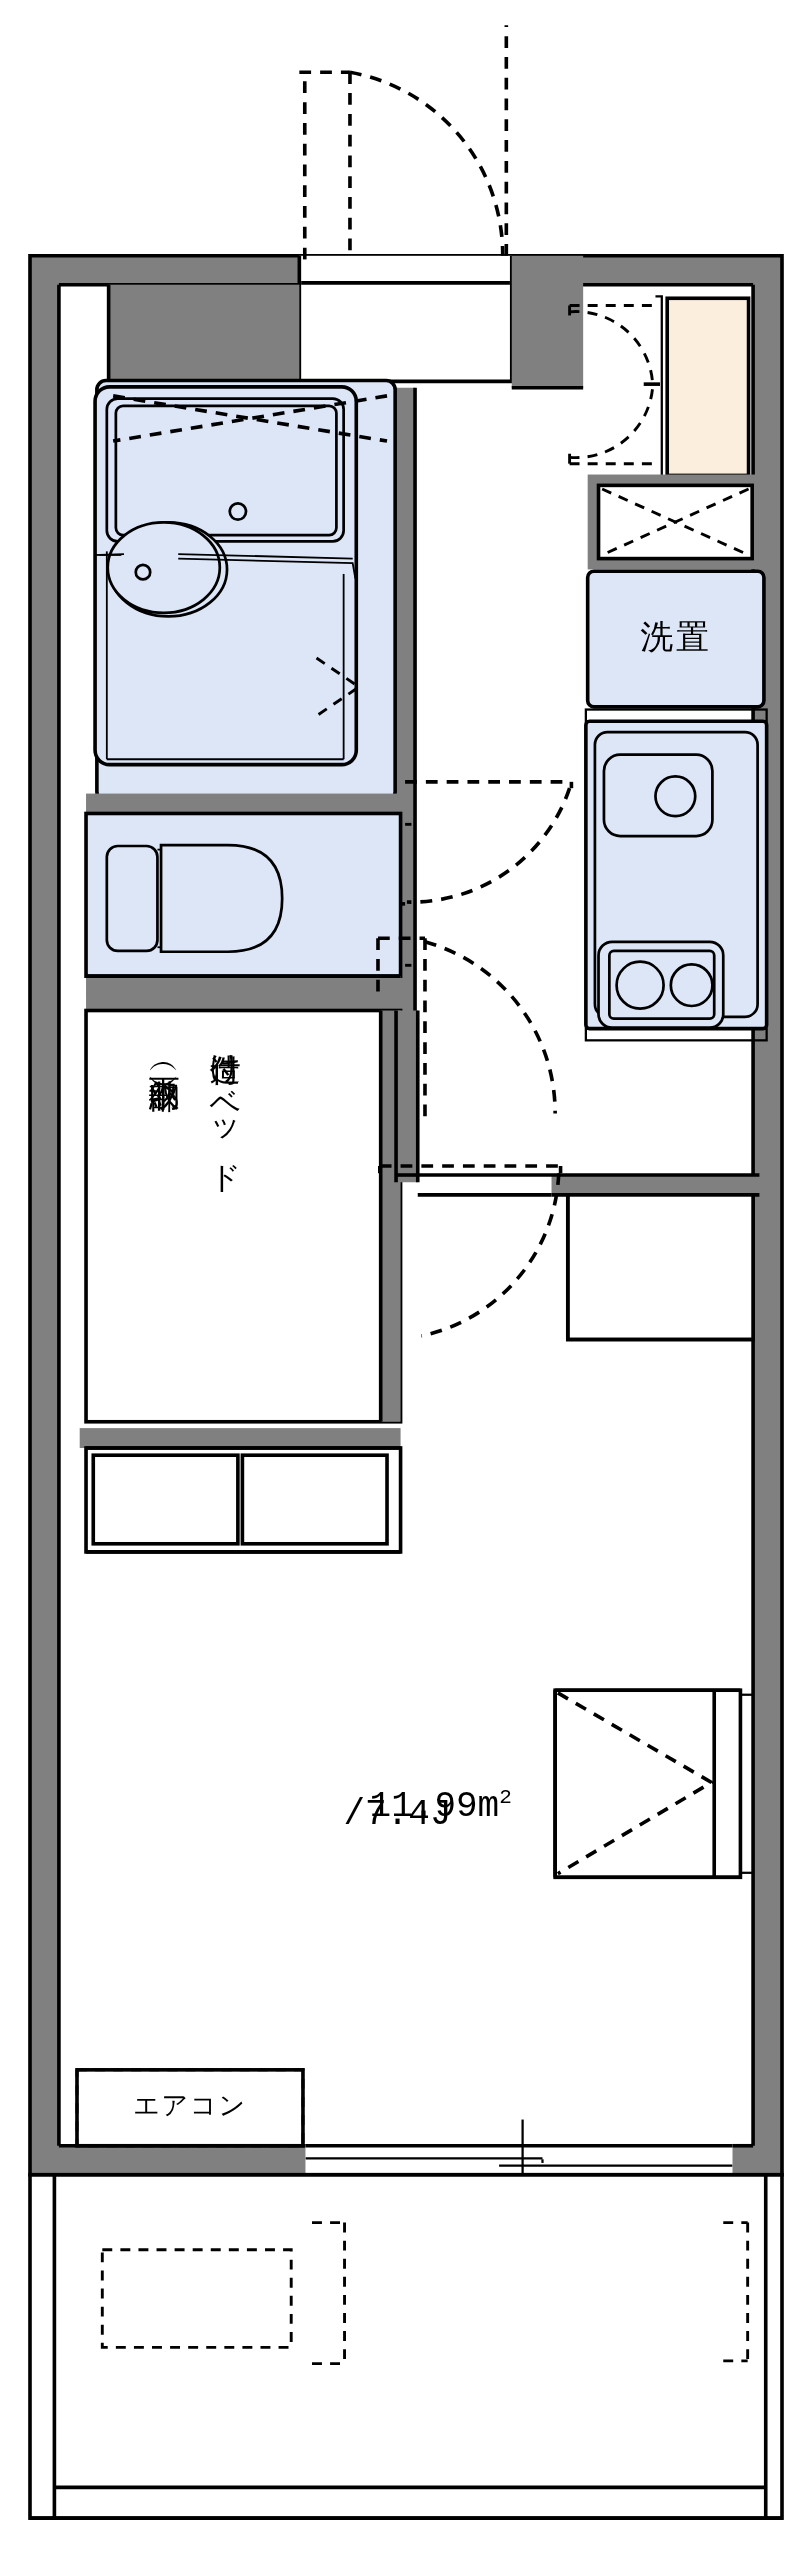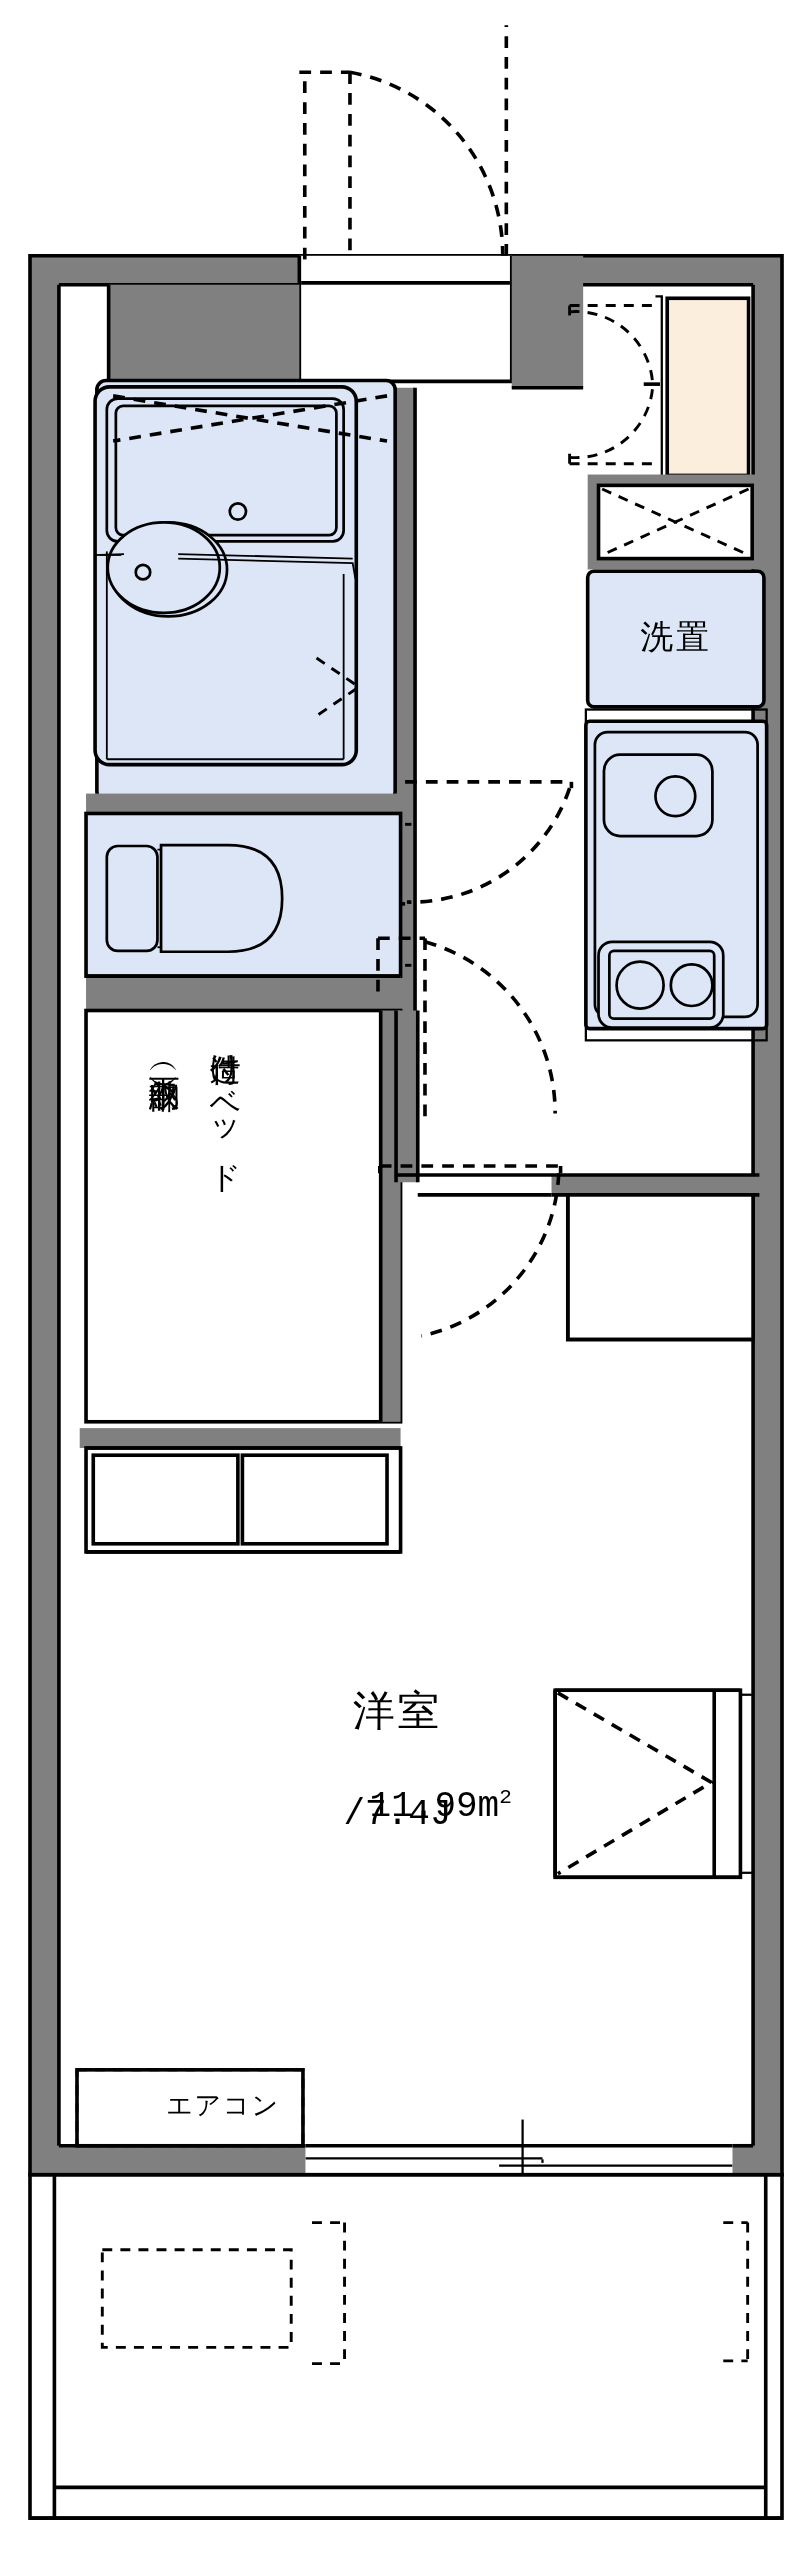--- a/index.html
+++ b/index.html
@@ -366,24 +366,23 @@
     </g>
 
   </svg>
 
   <div class="label-vertical" style="left: 208px; top: 1030px; height: 362px;">造付けベッド</div>
 
   <div class="label-vertical" style="left: 147px; top: 1053px; height: 362px;">（下部収納）</div>
 
   <div class="label-flat" id="laundry-label" style="left: 588px; top: 615px; width: 176px;">洗置</div>
 
-  <div class="label-flat" id="room-name" style="left: 262px; top: 1683px; width: 271px;">洋室</div>
 
   <div class="label-flat" id="room-area" style="left: 262px; top: 1745px; width: 271px;">
     <span>11.99m</span><span id="room-area-sup">2</span>
   </div>
 
   <div class="label-flat" id="room-jo" style="left: 262px; top: 1794px; width: 271px;">/7.4J</div>
 
-  <div class="label-flat" id="aircon-label" style="left: 77px; top: 2088px; width: 226px; text-align: center; margin-left: 33px;">エアコン</div>
+  <div class="label-flat" id="aircon-label" style="left: 77px; top: 2088px; width: 226px; text-align: center;">エアコン</div>
 
 </div>
 
 
 </body></html>

